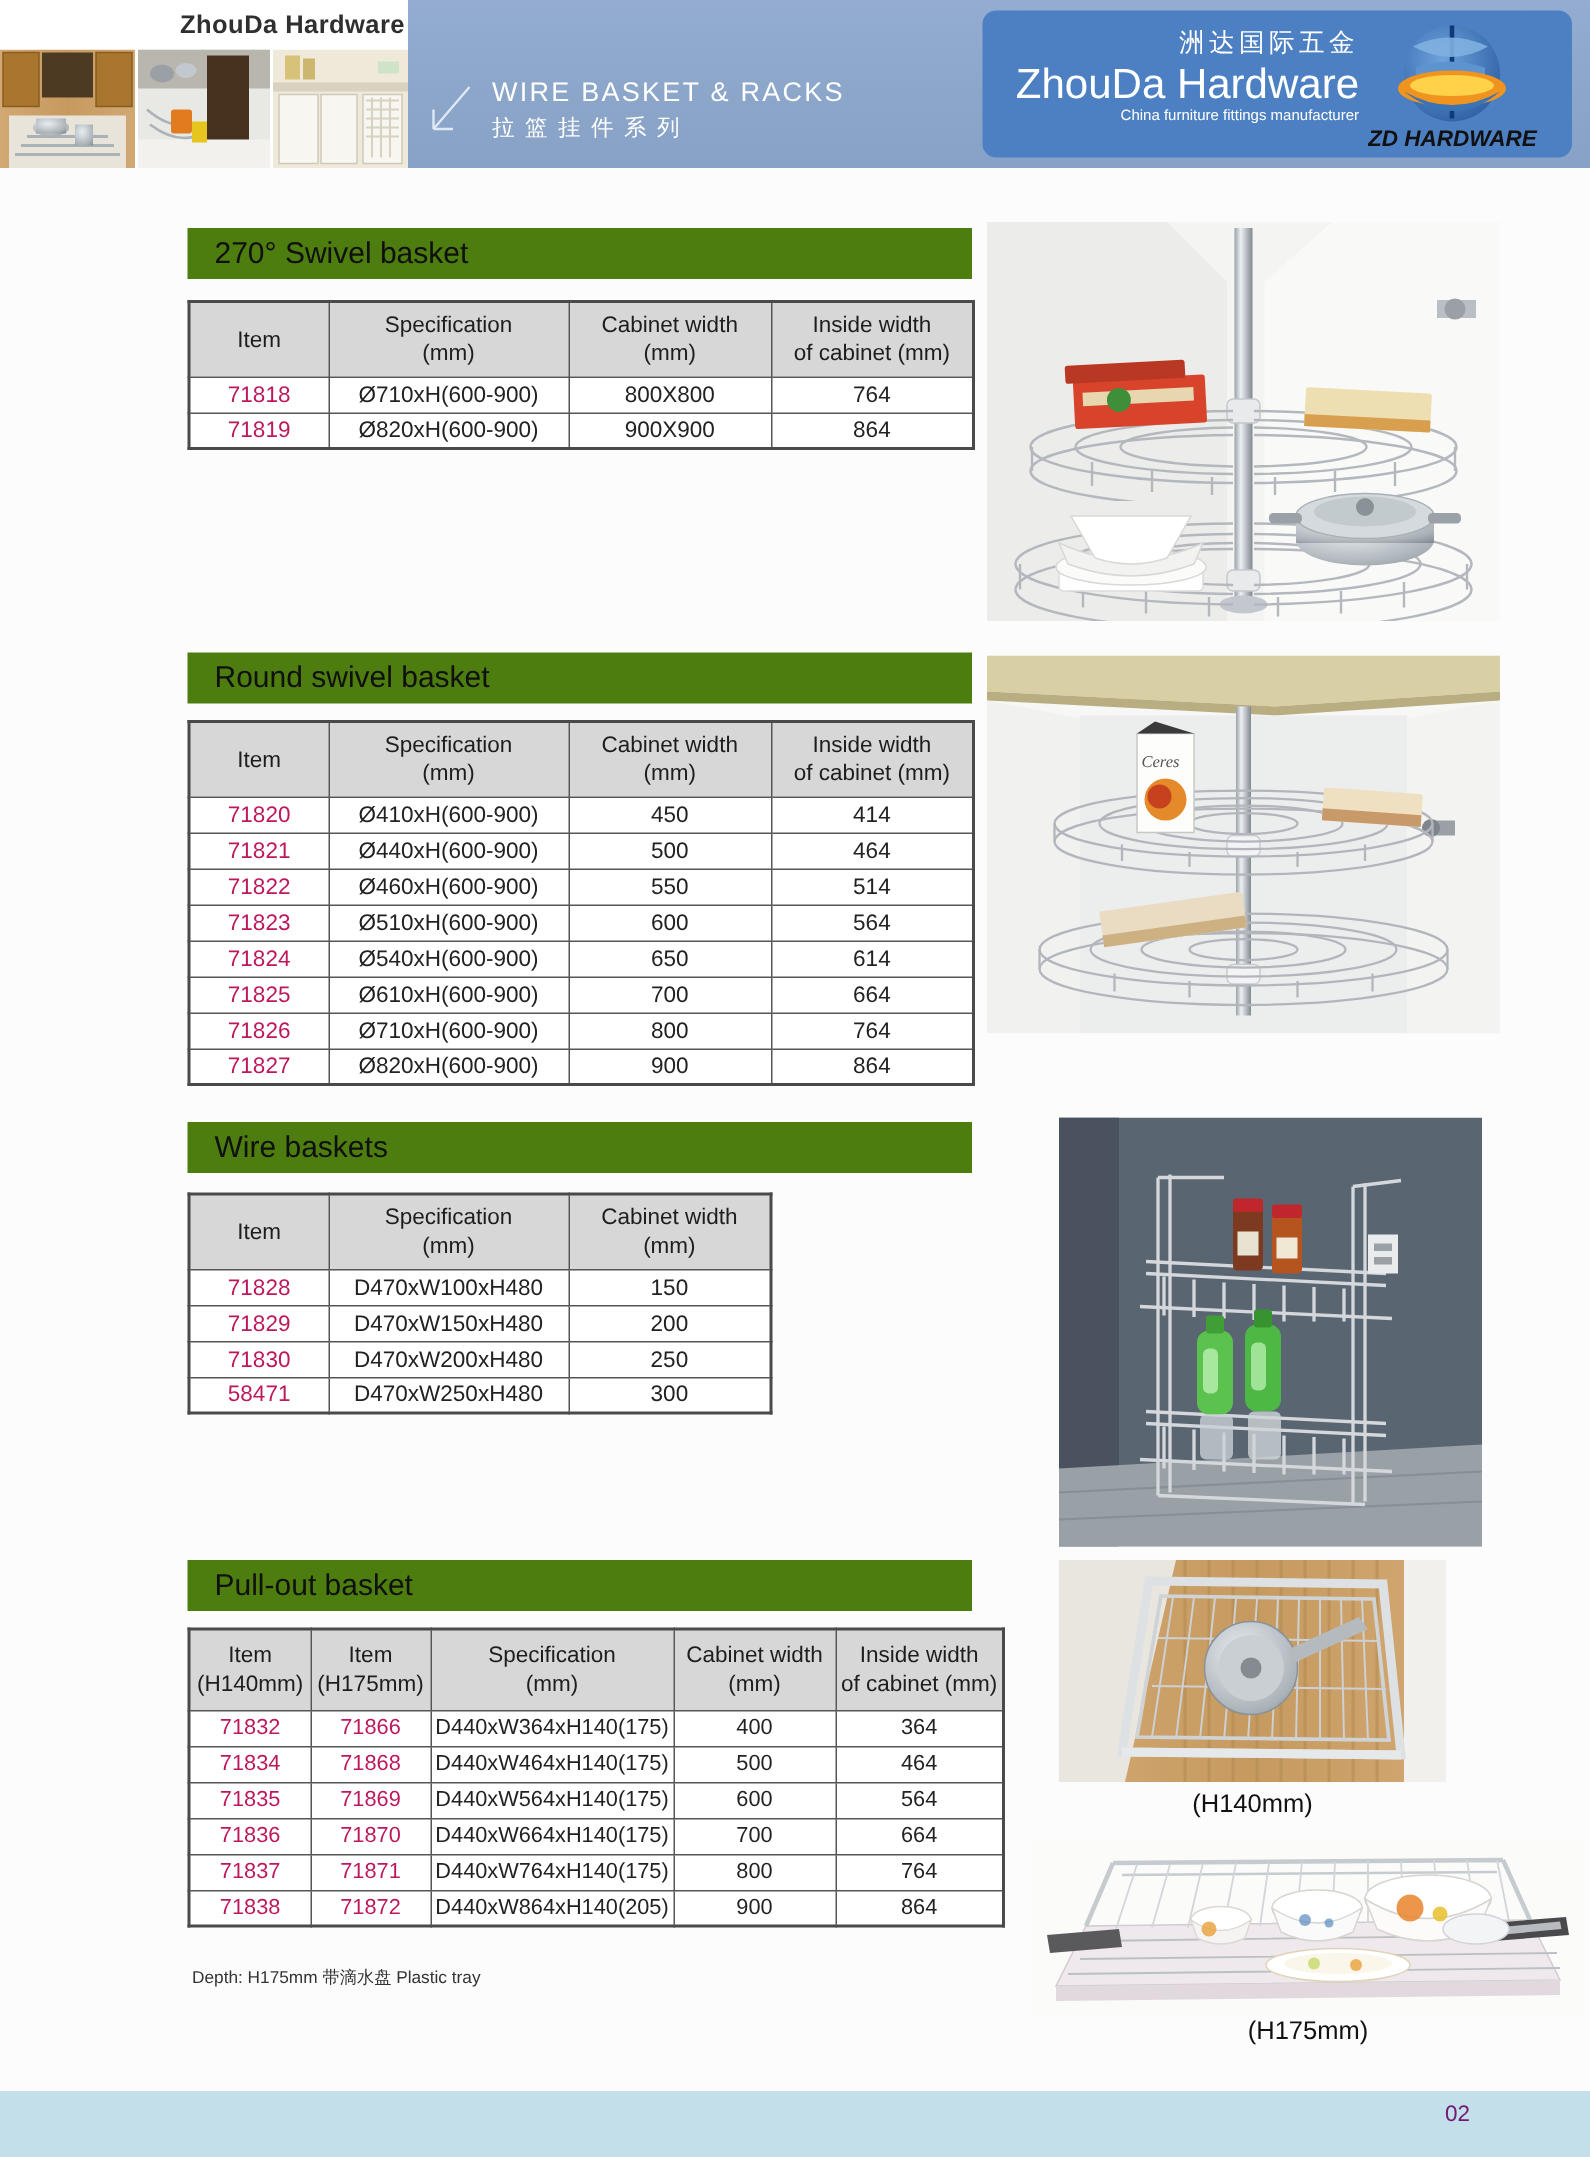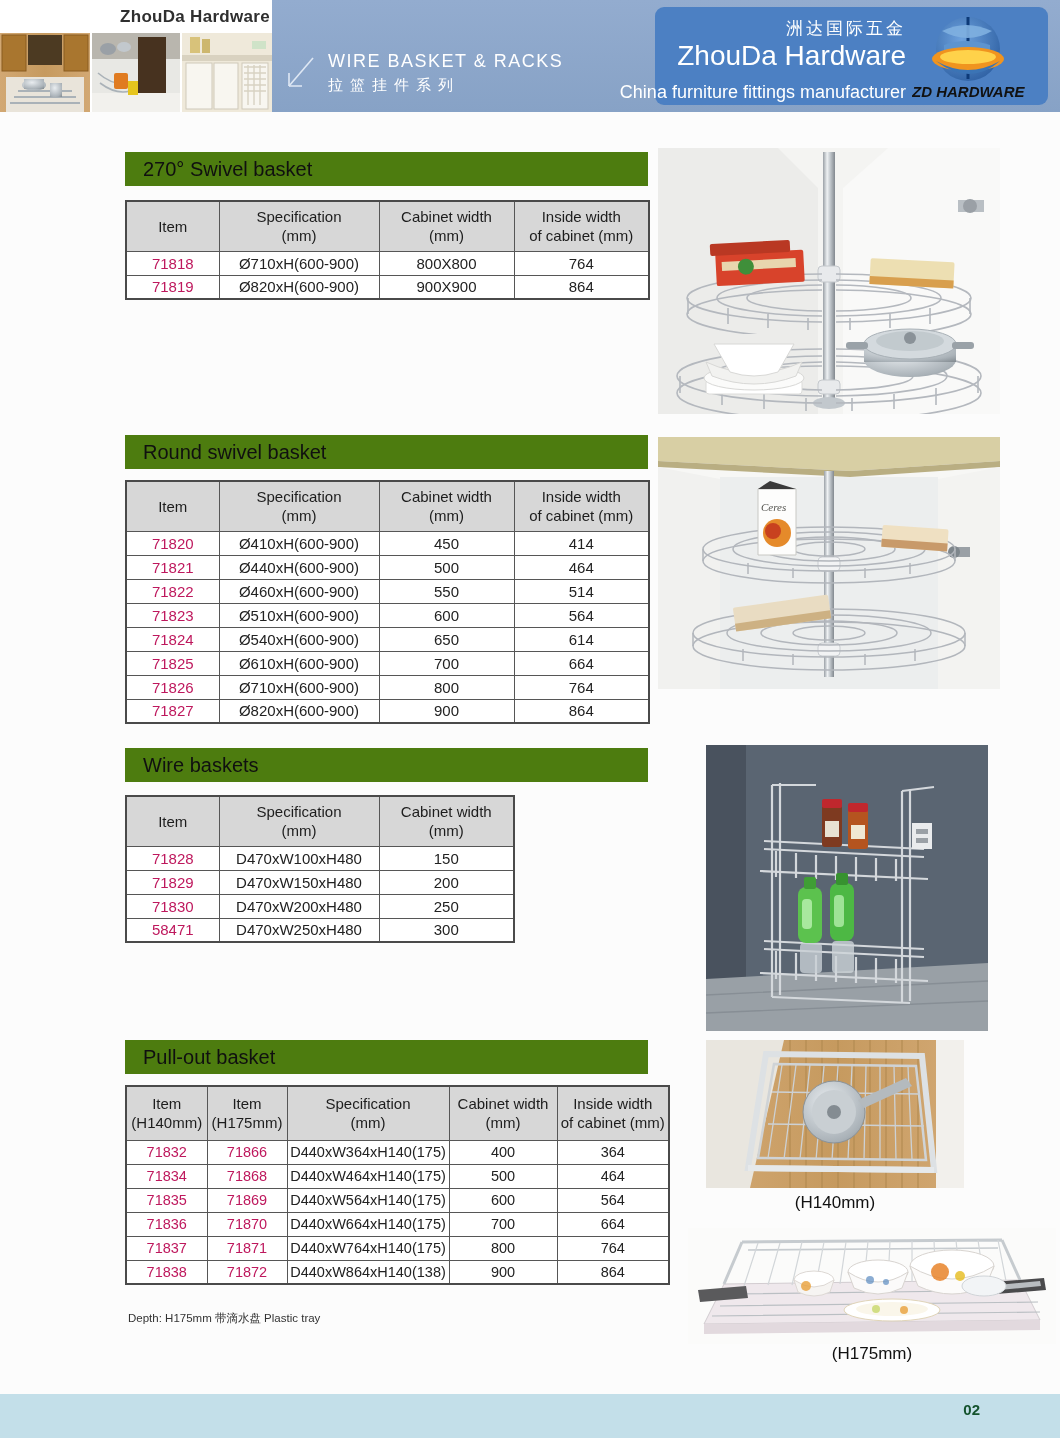--- a/index.html
+++ b/index.html
@@ -14,21 +14,21 @@
   .header-photos { position:absolute; left:0; top:33px; width:272px; height:79px; display:flex; gap:2px; }
   .header-photos svg { display:block; height:79px; }
   .header-band { position:absolute; left:272px; top:0; width:788px; height:112px; background:linear-gradient(180deg,#93accf 0%,#87a2c6 100%); }
   .banner-arrow { position:absolute; left:11px; top:56px; }
   .banner-title { position:absolute; left:56px; top:51px; color:#ffffff; font-size:18px; letter-spacing:1.5px; }
   .banner-subtitle { position:absolute; left:56px; top:76px; color:#ffffff; font-size:15px; letter-spacing:7px; }
   .company-card { position:absolute; left:383px; top:7px; width:393px; height:98px; background:#4c80c3; border-radius:9px; }
   .company-text { position:absolute; top:10px; right:142px; text-align:right; color:#ffffff; white-space:nowrap; }
   .company-cn { font-size:17px; letter-spacing:3px; }
   .company-en { font-size:28px; line-height:1.15; }
-  .company-tagline { font-size:18px;margin-top:10px; }
+  .company-tagline { font-size:10px; }
   .company-logo { position:absolute; right:8px; top:4px; }
 
   
   .section-bar { position:absolute; left:125px; width:523px; height:34px; background:#4d7c0f; font-size:20px; color:#101010; line-height:34px; padding-left:18px; }
   .note-text { position:absolute; left:128px; top:1311px; font-size:11.5px; color:#333333; }
 
   table.spec { position:absolute; border-collapse:collapse; table-layout:fixed; background:#ffffff; border:2px solid #4a4a4a; }
   table.spec th { background:#d7d7d7; border:1px solid #565656; font-weight:normal; font-size:15px; color:#1d1d1d; text-align:center; line-height:1.3; vertical-align:middle; }
   table.spec td { border:1px solid #565656; font-size:15px; color:#222222; text-align:center; height:24px; padding:0 2px; white-space:nowrap; }
   table.spec td.item-col { color:#be185d; }
@@ -44,21 +44,21 @@
 
   
   .figure { position:absolute; }
   .figure svg { display:block; }
   .caption { position:absolute; font-size:17px; color:#111111; text-align:center; }
   #caption-h140 { left:706px; top:1193px; width:258px; }
   #caption-h175 { left:688px; top:1344px; width:368px; }
 
   
   .footer { position:absolute; left:0; top:1394px; width:1060px; height:44px; background:#c3dfe9; }
-  .page-number { position:absolute; right:80px; top:7px; font-size:15px; font-weight:bold; color:#14532d; }
+  .page-number { position:absolute; right:80px; top:7px; font-size:15px; font-weight:normal; color:#701a75; }
 </style>
 </head>
 <body>
 
 <div class="page">
 
   <svg width="0" height="0" style="position:absolute" aria-hidden="true">
     <defs>
       <linearGradient id="chrome" x1="0" y1="0" x2="1" y2="0">
         <stop offset="0" stop-color="#9aa0a6"></stop>
@@ -341,21 +341,21 @@
         <tr>
           <td class="item-col">71837</td>
           <td class="item-col">71871</td>
           <td>D440xW764xH140(175)</td>
           <td>800</td>
           <td>764</td>
         </tr>
         <tr>
           <td class="item-col">71838</td>
           <td class="item-col">71872</td>
-          <td>D440xW864xH140(138)</td>
+          <td>D440xW864xH140(205)</td>
           <td>900</td>
           <td>864</td>
         </tr>
       </tbody>
     </table>
 
   <div class="note-text">Depth: H175mm 带滴水盘 Plastic tray</div>
 
   <div class="figure" style="left:658px; top:148px">
     <svg width="342" height="266" viewBox="0 0 342 266">

